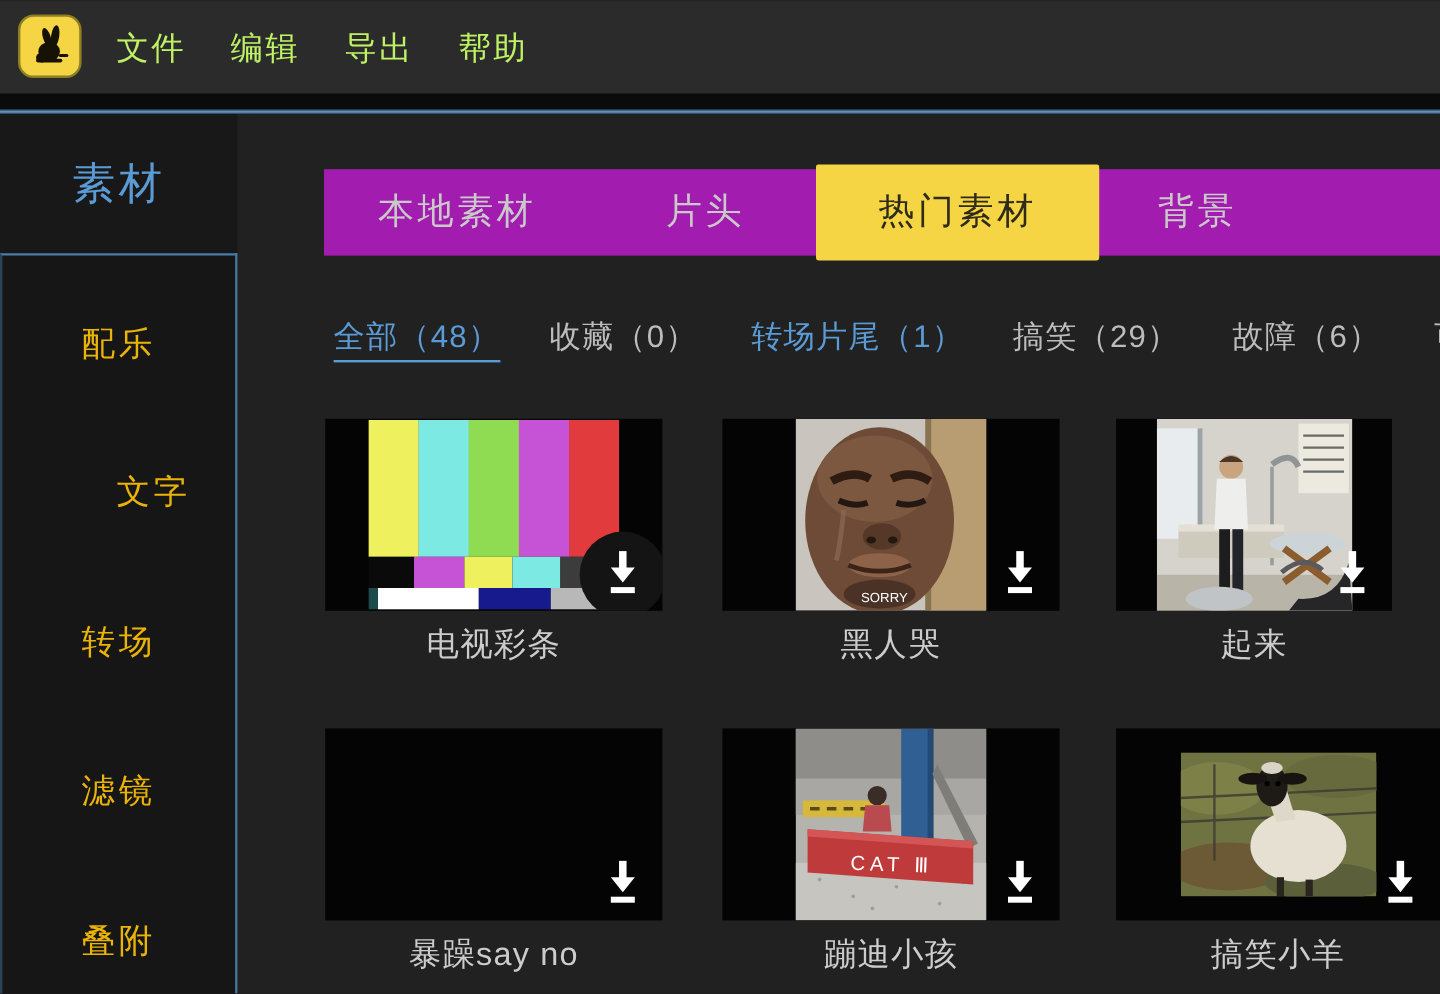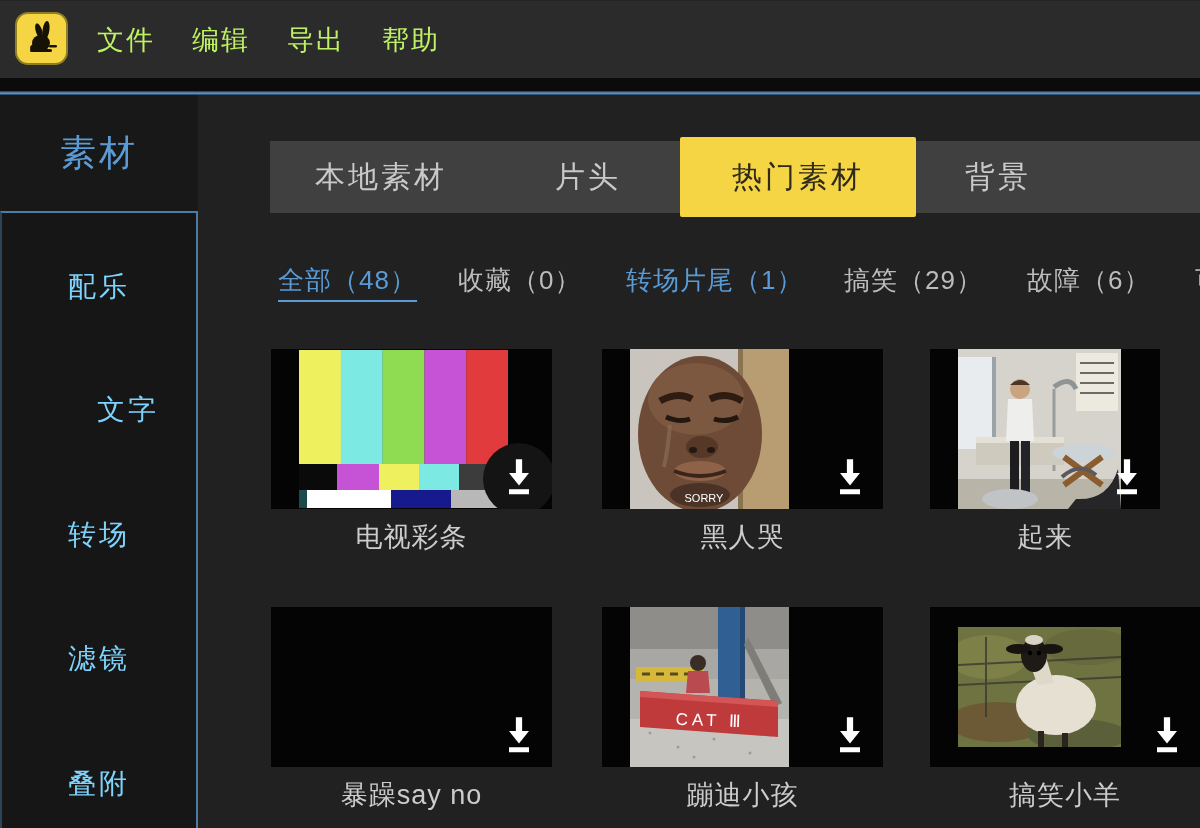--- a/index.html
+++ b/index.html
@@ -29,32 +29,32 @@
   .sidebar { position:relative; width:198px; height:733px; background:#181818; flex:0 0 198px; }
   .sidebar-top { position:absolute; top:0; left:0; width:198px; height:116px;
                  display:flex; align-items:center; justify-content:center; cursor:pointer; }
   .sidebar-top .label { font-size:36px; letter-spacing:3px; color:#5b9bd5; }
   .sidebar-panel { position:absolute; top:116px; left:0; width:198px; bottom:0;
                    background:#161616;
                    border-top:2px solid #4a7ca8; border-right:2px solid #4a7ca8;
                    border-left:2px solid rgba(74,124,168,.45); }
   .side-item { position:absolute; left:0; width:100%; height:40px;
                display:flex; align-items:center; justify-content:center;
-               font-size:28px; letter-spacing:3px; color:#7dd3fc; cursor:pointer; }
+               font-size:28px; letter-spacing:3px; color:#eab308; cursor:pointer; }
   .side-item:nth-of-type(1){ top:54px; }
   .side-item:nth-of-type(2){ top:177px;margin-left:29px; }
   .side-item:nth-of-type(3){ top:302px; }
   .side-item:nth-of-type(4){ top:426px; }
   .side-item:nth-of-type(5){ top:551px; }
 
   
   .content { position:relative; flex:1; height:733px; background:#212121; overflow:hidden; }
 
   
-  .tabbar { position:absolute; top:46px; left:72px; right:0; height:72px; background:#404040; }
+  .tabbar { position:absolute; top:46px; left:72px; right:0; height:72px; background:#a21caf; }
   .tab { position:absolute; top:0; height:72px; line-height:72px;
          font-size:30px; letter-spacing:3px; color:#c9c9c9; cursor:pointer; white-space:nowrap; }
   .tab.t0 { left:45px; }
   .tab.t1 { left:285px; }
   .tab.t2 { left:410px; top:-4px; width:236px; height:80px; line-height:80px;
             text-align:center; background:#f5d543; color:#2f2b1a; border-radius:2px; }
   .tab.t3 { left:695px; }
 
   
   .filters { position:absolute; top:169px; left:0; right:0; height:44px; }
@@ -70,21 +70,21 @@
   
   .cell { position:absolute; width:281px; }
   .cell.c0 { left:73px;  top:254px; }
   .cell.c1 { left:404px; top:254px; }
   .cell.c2 { left:732px; top:254px; width:230px; }
   .cell.c3 { left:73px;  top:512px; }
   .cell.c4 { left:404px; top:512px; }
   .cell.c5 { left:732px; top:512px; width:270px; }
 
   .thumb { position:relative; width:100%; height:160px; background:#040404;
-           overflow:hidden; cursor:pointer; display:flex; align-items:center; justify-content:flex-start;padding-left:28px; }
+           overflow:hidden; cursor:pointer; display:flex; align-items:center; justify-content:center; }
   .caption { margin-top:10px; width:100%; text-align:center;
              font-size:27px; letter-spacing:1px; color:#cccccc; }
 
   .dl-circle { position:absolute; width:72px; height:72px; border-radius:50%;
                background:#141414; right:-3px; bottom:-6px; }
   .dl { position:absolute; right:18px; bottom:12px; width:30px; height:38px; cursor:pointer; }
 
   svg { display:block; }
 </style>
 </head>

